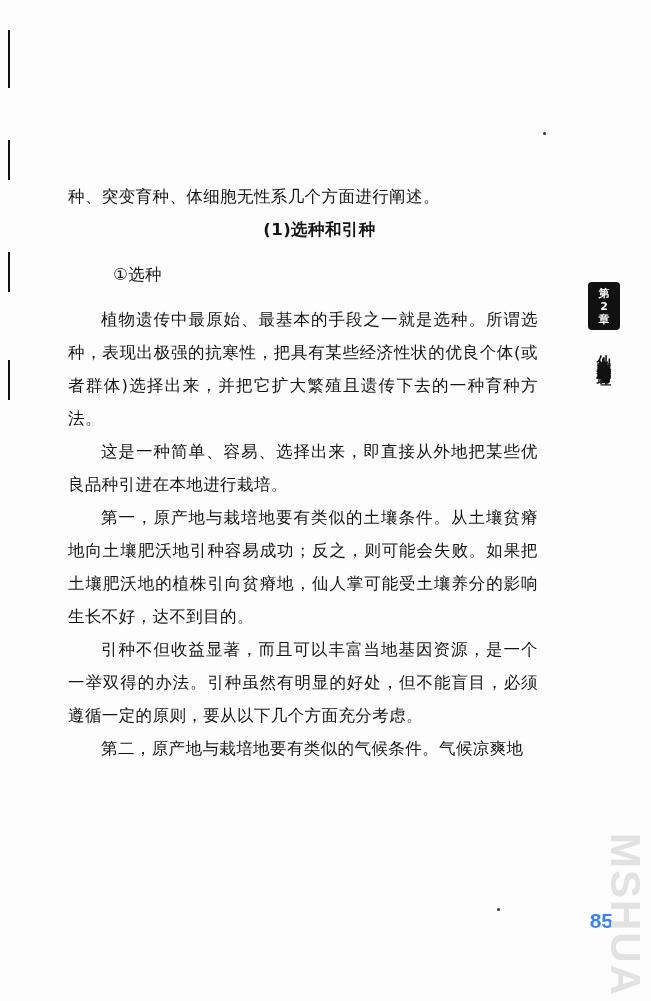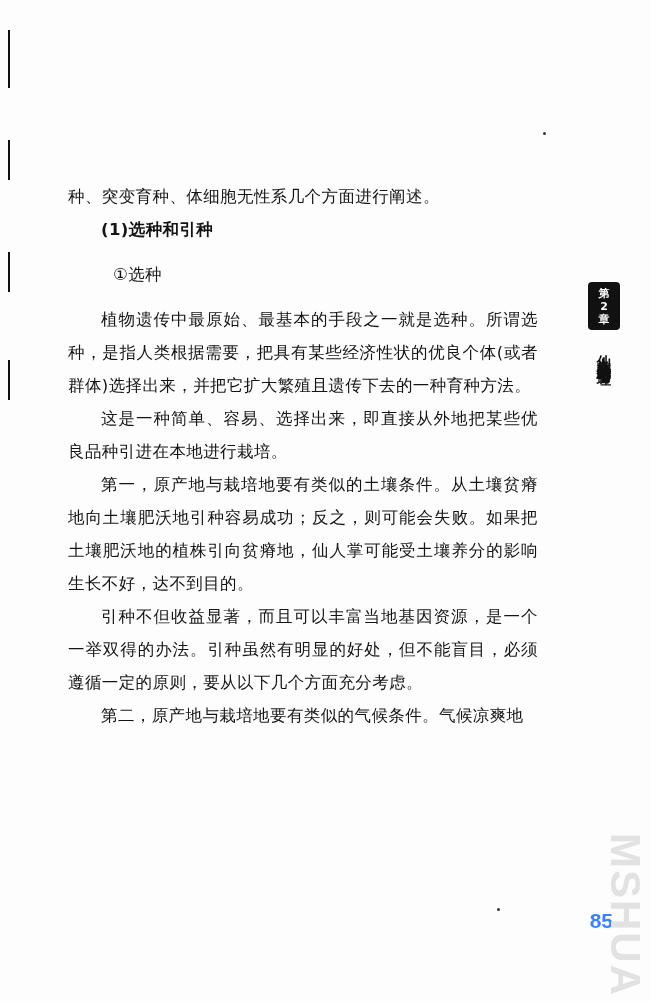--- a/index.html
+++ b/index.html
@@ -53,20 +53,21 @@
   }
   .indent-1 { text-indent: 33px; }
   .indent-0 { text-indent: 0; }
   .heading {
     font-size: 16.5px;
     line-height: 33px;
     font-weight: bold;
     text-indent: 33px;
     margin: 0;
     letter-spacing: 0.4px;
+    text-align: center;
   }
   .subheading {
     font-size: 16.5px;
     line-height: 33px;
     text-indent: 33px;
     margin: 12px;
     letter-spacing: 0.4px;
   }
 
   
@@ -140,21 +141,21 @@
   <div class="crop-mark cm3"></div>
   <div class="crop-mark cm4"></div>
 
   <div class="speck speck1"></div>
   <div class="speck speck2"></div>
 
   <div class="textcol">
     <p class="para indent-0">种、突变育种、体细胞无性系几个方面进行阐述。</p>
     <p class="heading">(1)选种和引种</p>
     <p class="subheading">①选种</p>
-    <p class="para indent-1">植物遗传中最原始、最基本的手段之一就是选种。所谓选种，是指人类根据需要，把具有某些经济性状的优良个体(或者群体)选择出来，并把它扩大繁殖且遗传下去的一种育种方法。</p>
+    <p class="para indent-1">植物遗传中最原始、最基本的手段之一就是选种。所谓选种，表现出极强的抗寒性，把具有某些经济性状的优良个体(或者群体)选择出来，并把它扩大繁殖且遗传下去的一种育种方法。</p>
     <p class="para indent-1">这是一种简单、容易、选择出来，即直接从外地把某些优良品种引进在本地进行栽培。</p>
     <p class="para indent-1">第一，原产地与栽培地要有类似的土壤条件。从土壤贫瘠地向土壤肥沃地引种容易成功；反之，则可能会失败。如果把土壤肥沃地的植株引向贫瘠地，仙人掌可能受土壤养分的影响生长不好，达不到目的。</p>
     <p class="para indent-1">引种不但收益显著，而且可以丰富当地基因资源，是一个一举双得的办法。引种虽然有明显的好处，但不能盲目，必须遵循一定的原则，要从以下几个方面充分考虑。</p>
     <p class="para indent-1">第二，原产地与栽培地要有类似的气候条件。气候凉爽地</p>
   </div>
 
   <div class="chapter-tab">
     <div class="chapter-tab-inner">
       <span>第</span><br>
       <span>2</span><br>

